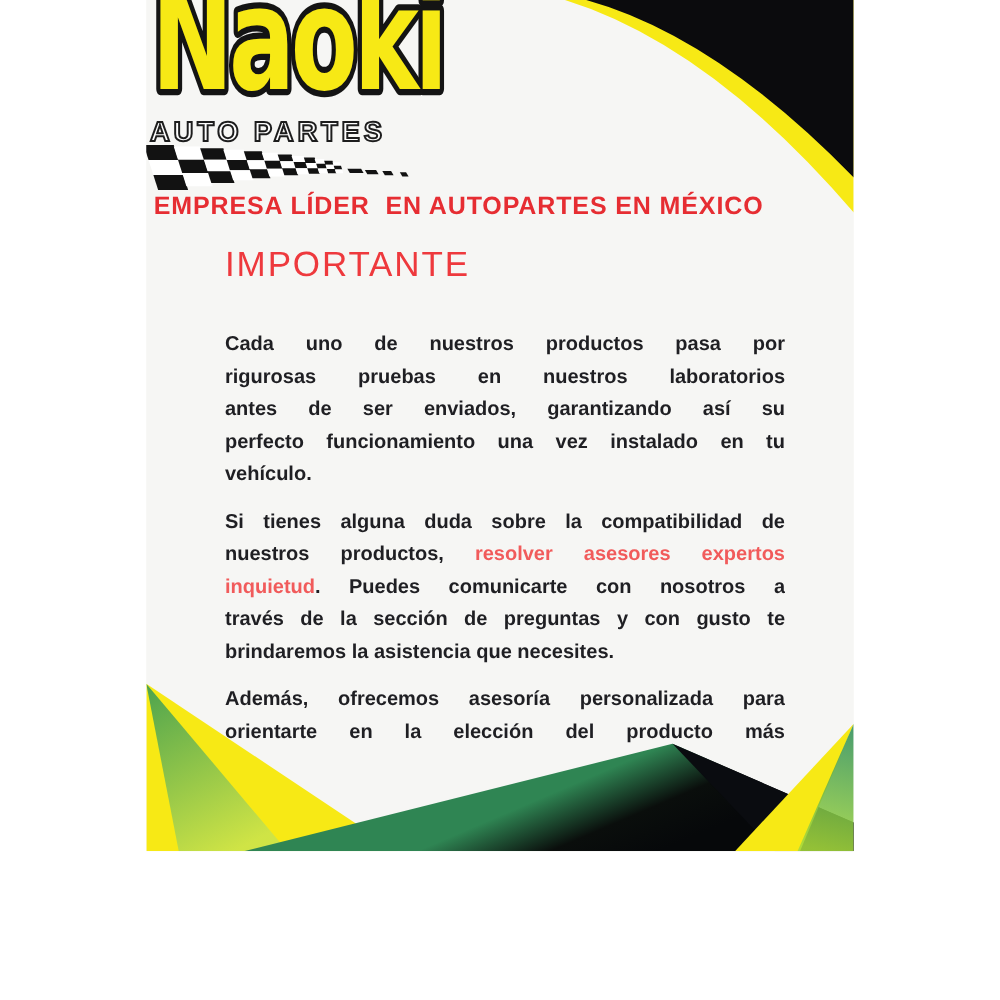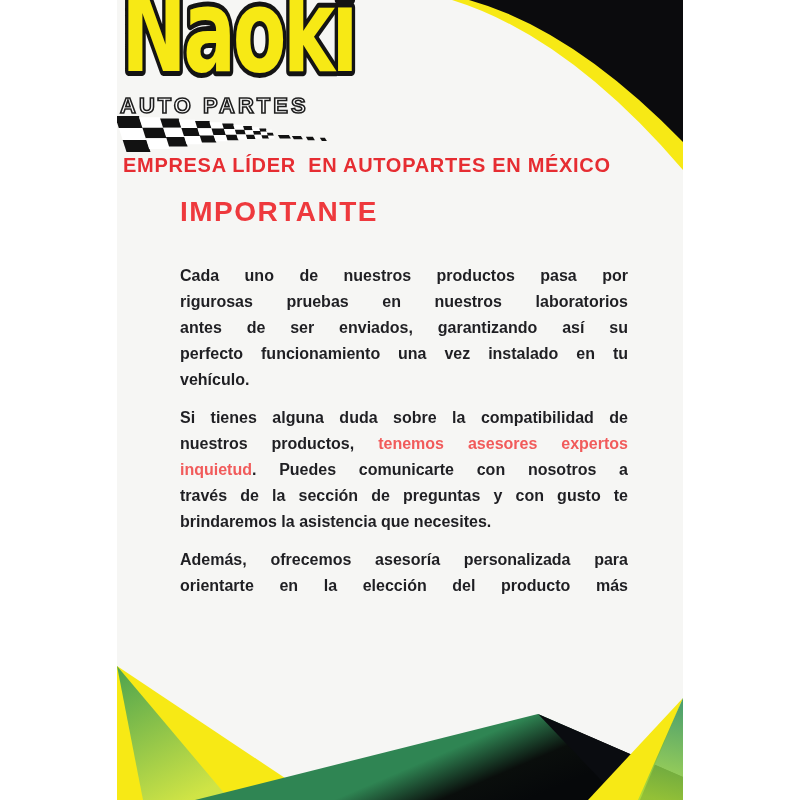--- a/index.html
+++ b/index.html
@@ -10,21 +10,21 @@
     --highlight-red:#F15B5B;
     --body-text:#1F1F23;
     --page-bg:#F6F6F4;
   }
   *{margin:0;padding:0;box-sizing:border-box;}
   html,body{width:800px;height:800px;background:#ffffff;overflow:hidden;}
   body{font-family:"Liberation Sans",sans-serif;}
 
   .page{
     position:relative;
-    width:566px;height:800px;
+    width:566px;height:681px;
     margin:0 auto;
     background:var(--page-bg);
     overflow:hidden;
   }
 
   
   .corner{position:absolute;top:0;right:0;width:233px;height:172px;}
 
   
   .logo-svg{position:absolute;top:0;left:0;width:260px;height:100px;overflow:visible;}
@@ -38,21 +38,21 @@
   .flag{position:absolute;top:114px;left:-6px;width:260px;height:46px;overflow:visible;}
   .tagline{
     position:absolute;top:154px;left:6px;
     font-size:20px;font-weight:bold;letter-spacing:0.7px;
     color:var(--tagline-red);white-space:pre;
   }
 
   
   .main{position:absolute;top:198px;left:63px;width:448px;}
   .heading{
-    font-size:28px;line-height:28px;font-weight:bold;letter-spacing:1.5px;
+    font-size:28px;line-height:28px;font-weight:normal;letter-spacing:1.5px;
     color:var(--heading-red);
     margin:0 0 37px 0;
   }
   .para{margin-bottom:12px;color:var(--body-text);}
   .tline{
     font-size:16px;font-weight:bold;line-height:26px;height:26px;
     text-align:justify;text-align-last:justify;
     overflow:hidden;white-space:nowrap;
   }
   .tline.last{text-align:center;text-align-last:left;}
@@ -127,21 +127,21 @@
     <div>
         <div class="para">
           <div class="tline"><span>Cada uno de nuestros productos pasa por</span></div>
           <div class="tline"><span>rigurosas pruebas en nuestros laboratorios</span></div>
           <div class="tline"><span>antes de ser enviados, garantizando así su</span></div>
           <div class="tline"><span>perfecto funcionamiento una vez instalado en tu</span></div>
           <div class="tline last"><span>vehículo.</span></div>
         </div>
         <div class="para">
           <div class="tline"><span>Si tienes alguna duda sobre la compatibilidad de</span></div>
-          <div class="tline"><span>nuestros productos, </span><span class="hl">tenemos asesores expertos</span></div>
+          <div class="tline"><span>nuestros productos, </span><span class="hl">resolver asesores expertos</span></div>
           <div class="tline"><span class="hl">inquietud</span><span>. Puedes comunicarte con nosotros a</span></div>
           <div class="tline"><span>través de la sección de preguntas y con gusto te</span></div>
           <div class="tline last"><span>brindaremos la asistencia que necesites.</span></div>
         </div>
         <div class="para">
           <div class="tline"><span>Además, ofrecemos asesoría personalizada para</span></div>
           <div class="tline"><span>orientarte en la elección del producto más</span></div>
         </div>
       </div>
   </div>

